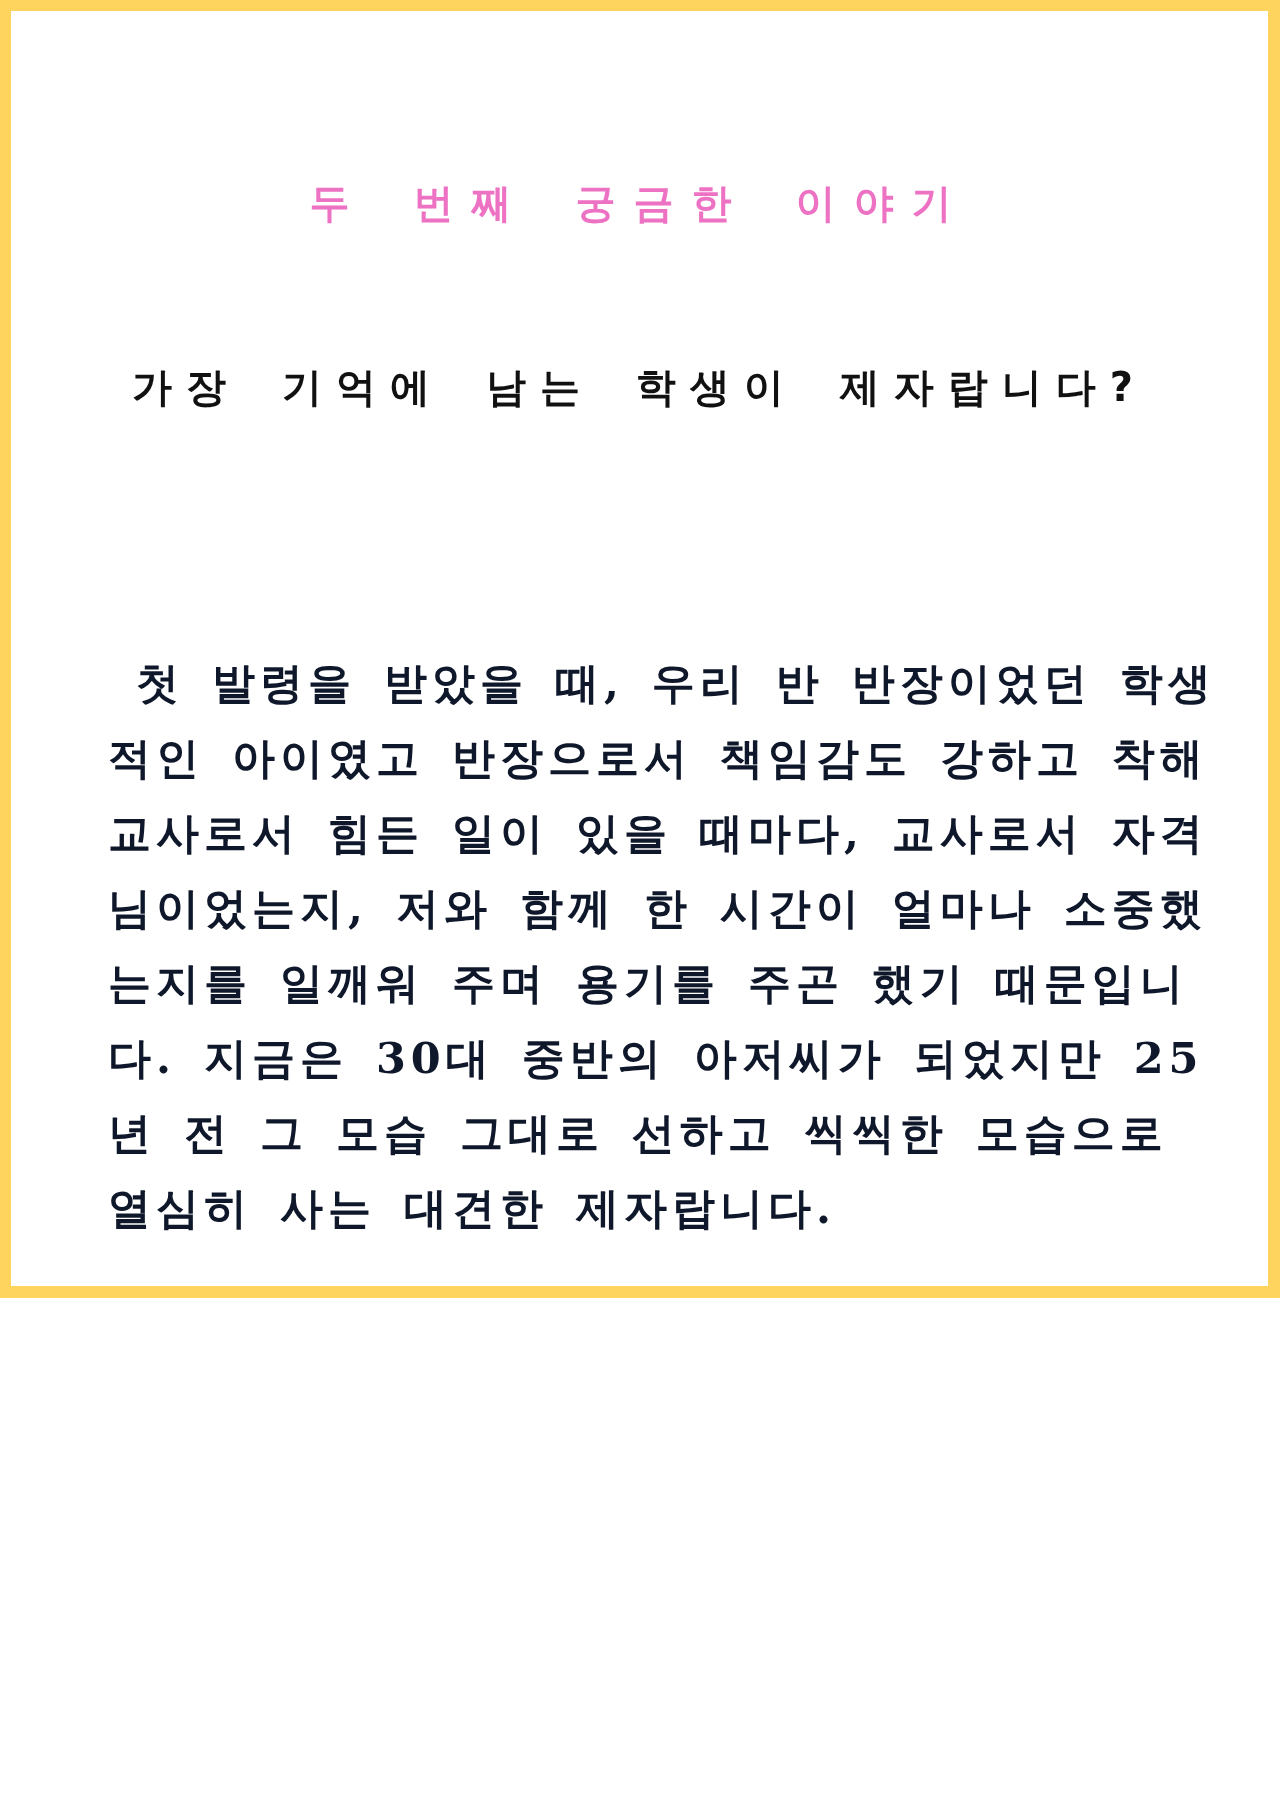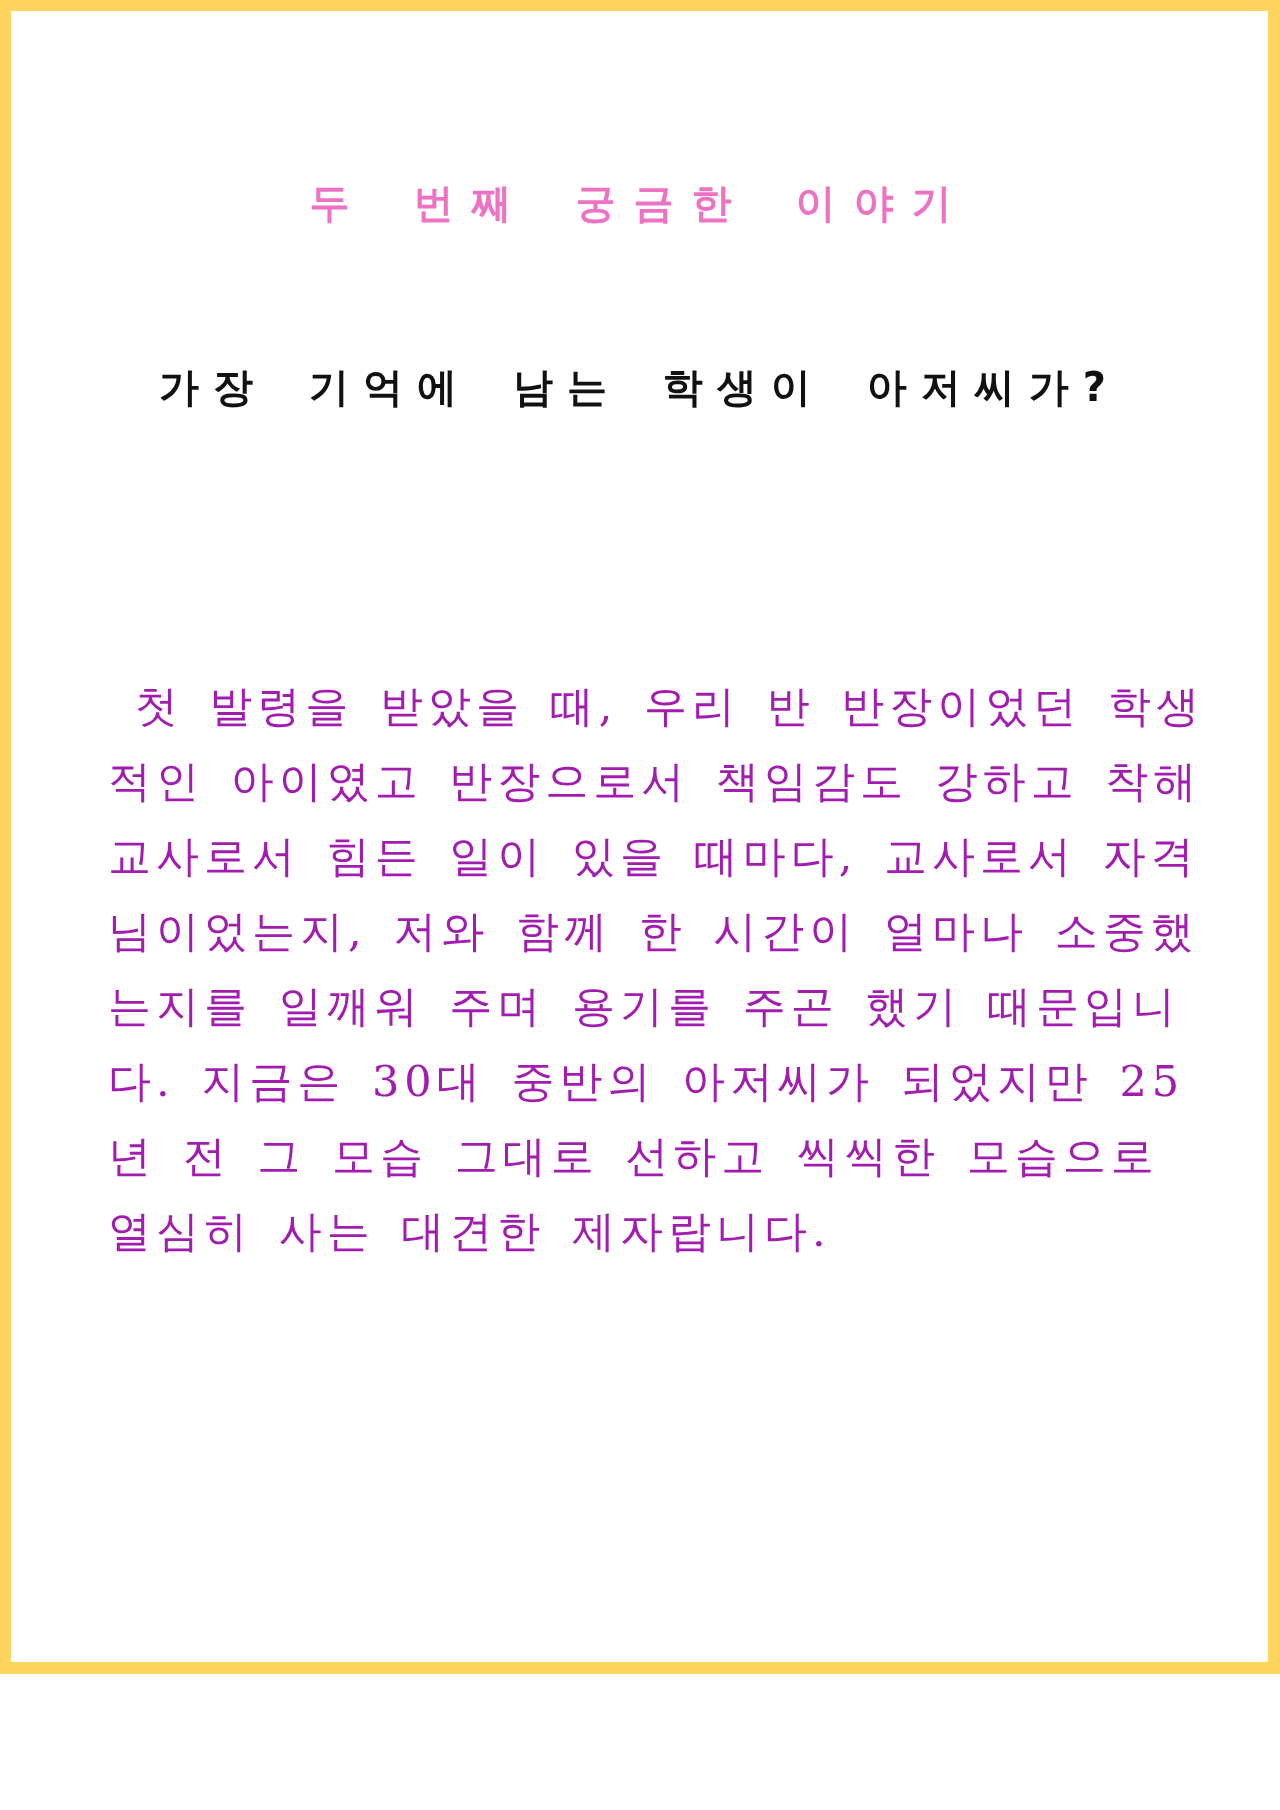--- a/index.html
+++ b/index.html
@@ -8,21 +8,21 @@
       background: #ffffff;
     }
     body {
       width: 1280px;
       height: 1810px;
       overflow: hidden;
     }
     .page {
       position: relative;
       width: 1280px;
-      height: 1674px;
+      height: 1298px;
       box-sizing: border-box;
       border: 11px solid #FFD45E;
       border-right-width: 12px;
       border-bottom-width: 12px;
       background: #ffffff;
     }
     .subtitle {
       position: absolute;
       left: 0;
       right: 0;
@@ -48,42 +48,43 @@
       line-height: 82px;
       letter-spacing: 14px;
       word-spacing: 14px;
     }
     .question .line {
       display: block;
     }
     .body-text {
       position: absolute;
       left: 97px;
-      top: 658px;
+      top: 635px;
       width: 1100px;
       font-family: "DejaVu Serif", serif;
       font-size: 43px;
       line-height: 75px;
-      color: #a21caf;
+      color: #0f172a;
       letter-spacing: 5px;
       word-spacing: 8px;
+      font-weight: bold;
     }
     .body-text .line {
       display: block;
       white-space: nowrap;
     }
   </style>
 </head>
 <body>
 
 <div class="page">
   <div class="subtitle">두 번째 궁금한 이야기</div>
 
   <div class="question">
-    <span class="line">가장 기억에 남는 학생이 아저씨가?</span>
+    <span class="line">가장 기억에 남는 학생이 제자랍니다?</span>
   </div>
 
   <div class="body-text">
     <span class="line" style="white-space: pre;"> 첫 발령을 받았을 때, 우리 반 반장이었던 학생</span>
     <span class="line">적인 아이였고 반장으로서 책임감도 강하고 착해</span>
     <span class="line">교사로서 힘든 일이 있을 때마다, 교사로서 자격</span>
     <span class="line">님이었는지, 저와 함께 한 시간이 얼마나 소중했</span>
     <span class="line">는지를 일깨워 주며 용기를 주곤 했기 때문입니</span>
     <span class="line">다. 지금은 30대 중반의 아저씨가 되었지만 25</span>
     <span class="line">년 전 그 모습 그대로 선하고 씩씩한 모습으로</span>

